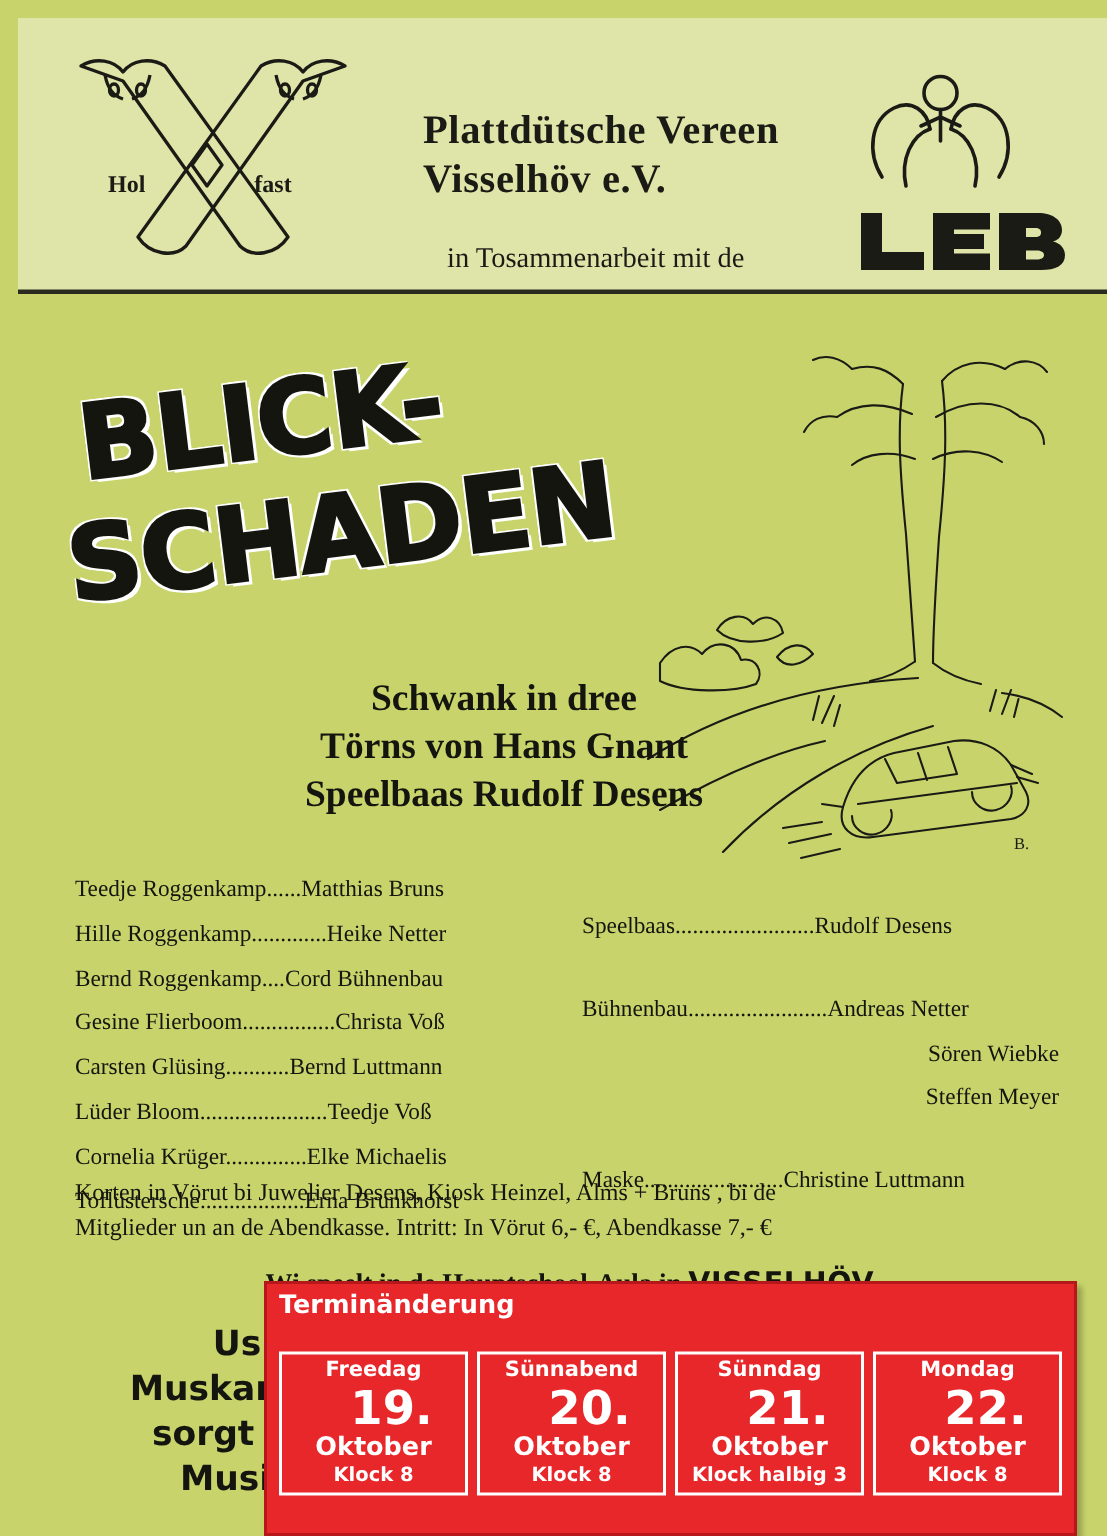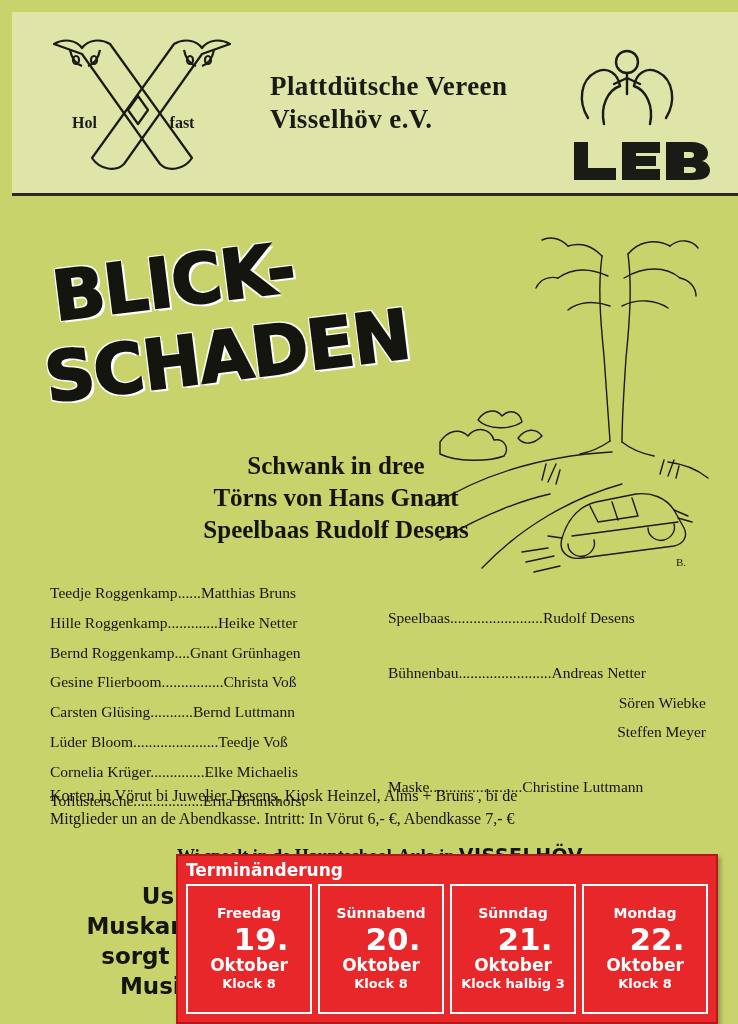--- a/index.html
+++ b/index.html
@@ -42,20 +42,21 @@
     left: 258px; top: 58px;
     width: 330px;
   }
   .header-title .l1, .header-title .l2 {
     font-family: "Liberation Serif", serif;
     font-weight: bold;
     font-size: 27px;
     color: #1b1b16;
     letter-spacing: 0.4px;
     line-height: 1.22;
+    margin-left: 12px;
   }
   .header-sub {
     position: absolute;
     left: 286px; top: 150px;
     font-family: "Liberation Serif", serif;
     font-size: 19px;
     color: #1b1b16;
   }
   .leb-logo {
     position: absolute;
@@ -194,20 +195,21 @@
     font-weight: bold;
     font-size: 17px;
     color: #ffffff;
   }
   .dates {
     position: absolute;
     left: 8px; top: 28px;
     right: 8px; bottom: 8px;
     display: flex;
     gap: 6px;
+    align-items: center;
   }
   .date-card {
     flex: 1;
     background: #e8272a;
     border: 2px solid #ffffff;
     color: #ffffff;
     text-align: center;
     font-family: "DejaVu Sans", sans-serif;
     font-weight: bold;
     display: flex;
@@ -246,20 +248,21 @@
         <text x="30" y="98" font-family="Liberation Serif, serif" font-size="16" font-weight="bold" fill="#1b1b16">Hol</text>
         <text x="140" y="98" font-family="Liberation Serif, serif" font-size="16" font-weight="bold" fill="#1b1b16" text-anchor="middle">fast</text>
       </svg>
     </div>
 
     <div class="header-title">
       <div class="l1">Plattdütsche Vereen</div>
       <div class="l2">Visselhöv e.V.</div>
     </div>
 
+    <div class="header-sub">in Tosammenarbeit mit de</div>
 
     <div class="leb-logo">
       <svg width="160" height="150" viewBox="0 0 160 150" xmlns="http://www.w3.org/2000/svg">
         <g fill="none" stroke="#1b1b16" stroke-width="2.4" stroke-linecap="round">
           <path d="M34 86 C24 70, 26 48, 42 40 C54 34, 64 42, 66 54"></path>
           <path d="M112 86 C122 70, 120 48, 104 40 C92 34, 82 42, 80 54"></path>
           <path d="M50 92 C46 74, 54 58, 66 54"></path>
           <path d="M96 92 C100 74, 92 58, 80 54"></path>
           <circle cx="73" cy="30" r="11"></circle>
           <path d="M73 41 L73 62"></path>
@@ -327,21 +330,21 @@
 
   <div class="subtitle">
     <div>Schwank in dree</div>
     <div>Törns von Hans Gnant</div>
     <div>Speelbaas Rudolf Desens</div>
   </div>
 
   <div class="cast">
     <div class="row"><span>Teedje Roggenkamp</span><span>......</span><span>Matthias Bruns</span></div>
     <div class="row"><span>Hille Roggenkamp</span><span>.............</span><span>Heike Netter</span></div>
-    <div class="row"><span>Bernd Roggenkamp</span><span>....</span><span>Gnant Grünhagen</span></div>
+    <div class="row"><span>Bernd Roggenkamp</span><span>....</span><span>Cord Bühnenbau</span></div>
     <div class="row"><span>Gesine Flierboom</span><span>................</span><span>Christa Voß</span></div>
     <div class="row"><span>Carsten Glüsing</span><span>...........</span><span>Bernd Luttmann</span></div>
     <div class="row"><span>Lüder Bloom</span><span>......................</span><span>Teedje Voß</span></div>
     <div class="row"><span>Cornelia Krüger</span><span>..............</span><span>Elke Michaelis</span></div>
     <div class="row"><span>Toflüstersche</span><span>..................</span><span>Erna Brunkhorst</span></div>
   </div>
 
   <div class="crew">
     <div class="row"><span>Speelbaas</span><span>........................</span><span>Rudolf Desens</span></div>
     <div class="spacer"></div>

